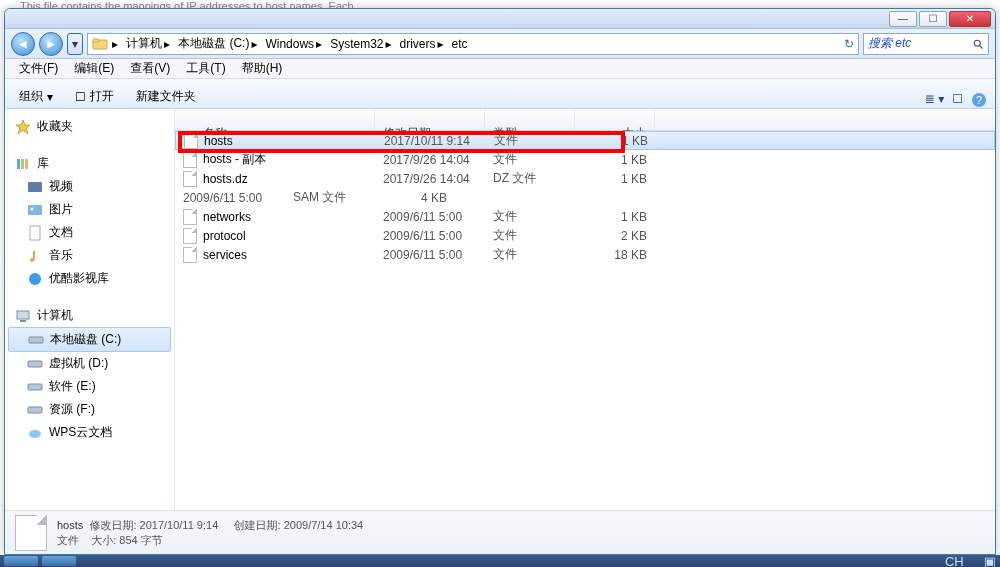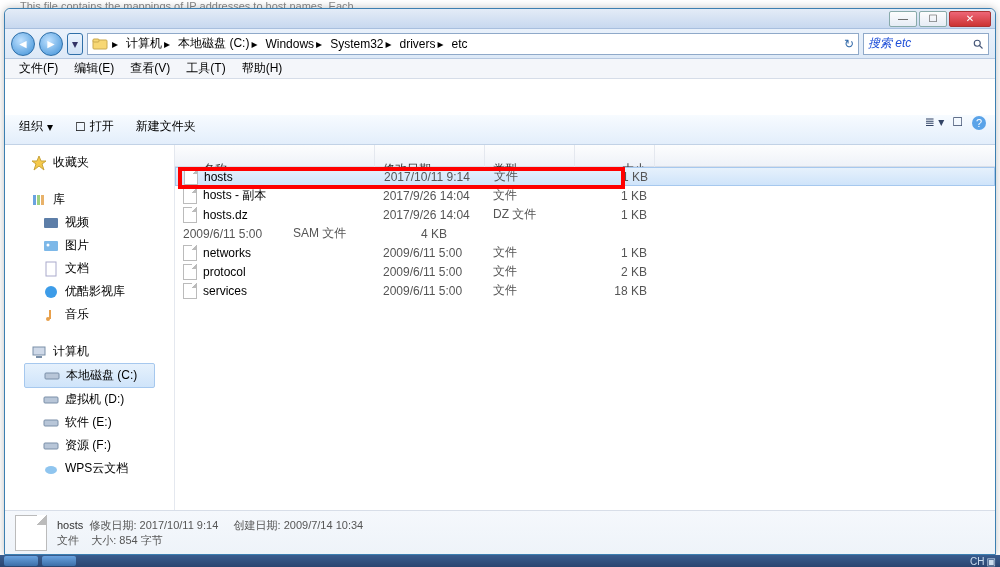--- a/index.html
+++ b/index.html
@@ -79,35 +79,35 @@
   height: 20px;
   background: #f4f6fa;
   border-bottom:1px solid #d6dde8;
   display:flex;align-items:center;padding:0 6px;gap:0;
 }
 .menubar span{padding:2px 8px;}
 .toolbar {
   height: 30px;
   background: linear-gradient(#f7fbff,#e3eefb);
   border-bottom:1px solid #c2d2e6;
-  display:flex;align-items:flex-start;padding:0 8px;gap:10px;margin-top:36px;
+  display:flex;align-items:flex-end;padding:0 8px;gap:10px;
 }
 .toolbtn{display:flex;align-items:center;gap:4px;padding:3px 6px;}
 .toolbar .spacer{flex:1;}
 .viewicons{display:flex;gap:8px;}
 .viewicons svg{width:16px;height:16px;}
 .body {
   flex:1;display:flex;min-height:0;
 }
 .sidebar {
   width: 170px;
   background:#fff;
   border-right:1px solid #e4e8ef;
   overflow:auto;
-  padding:6px 16px;
+  padding:6px 0;
 }
 .sideitem{display:flex;align-items:center;gap:6px;padding:3px 10px 3px 22px;cursor:default;}
 .sideitem.header{font-weight:normal;padding-left:10px;}
 .sideitem.selected{background:linear-gradient(#e6f1fc,#cfe4fa);border:1px solid #a6c8ee;border-radius:2px;margin:0 3px;padding-left:19px;}
 .sideicon{width:16px;height:16px;flex-shrink:0;}
 .filepane{flex:1;display:flex;flex-direction:column;}
 .colheader{
   height:22px;background:linear-gradient(#fdfdfe,#eef2f8);
   border-bottom:1px solid #d8dee8;display:flex;font-size:12px;color:#333;
 }
@@ -135,21 +135,21 @@
   display:flex;align-items:center;padding:7px 10px;gap:10px;font-size:11px;color:#555;
 }
 .details .bigicon{width:32px;height:36px;background:#fff;border:1px solid #bbb;position:relative;}
 .details .bigicon::after{content:"";position:absolute;top:-1px;right:-1px;width:10px;height:10px;background:linear-gradient(135deg,#fff 49%,#bbb 50%);}
 .details b{color:#333;font-weight:normal;}
 .taskbar{
   position:absolute;bottom:0;left:0;right:0;height:12px;
   background:linear-gradient(#3a5d8f,#2a4570);display:flex;gap:4px;align-items:center;padding:0 4px;
 }
 .taskbtn{width:34px;height:10px;background:linear-gradient(#6aa3e0,#3d6fa8);border-radius:2px;}
-.tray{margin-left:auto;display:flex;gap:2px;color:#cde;font-size:10px;align-items:flex-start;}
+.tray{margin-left:auto;display:flex;gap:20px;color:#cde;font-size:13px;align-items:flex-start;}
 .ghost-text{
   position:absolute;top:0;left:20px;color:#888;font-size:11px;line-height:13px;
 }
 </style>
 </head>
 <body>
 
 <div class="ghost-text">
   <div>This file contains the mappings of IP addresses to host names. Each</div>
   <div>should be kept on an individual line. The IP address should</div>
@@ -248,30 +248,30 @@
           <span>图片</span>
         </div>
       <div class="sideitem">
           <svg class="sideicon" viewBox="0 0 16 16">
             <rect x="3" y="1" width="10" height="14" fill="#fff" stroke="#aac"></rect>
           </svg>
           <span>文档</span>
         </div>
       <div class="sideitem">
           <svg class="sideicon" viewBox="0 0 16 16">
-            <circle cx="8" cy="8" r="6" fill="#3d9ce8"></circle>
-          </svg>
-          <span>优酷影视库</span>
-        </div>
-      <div class="sideitem">
-          <svg class="sideicon" viewBox="0 0 16 16">
             <circle cx="5" cy="12" r="2" fill="#e8a04b"></circle>
             <rect x="6" y="3" width="2" height="9" fill="#e8a04b"></rect>
           </svg>
           <span>音乐</span>
+        </div>
+      <div class="sideitem">
+          <svg class="sideicon" viewBox="0 0 16 16">
+            <circle cx="8" cy="8" r="6" fill="#3d9ce8"></circle>
+          </svg>
+          <span>优酷影视库</span>
         </div>
       <div style="height:14px"></div>
       <div class="sideitem header">
         <svg class="sideicon" viewBox="0 0 16 16">
             <rect x="2" y="3" width="12" height="8" fill="#cfd9e8" stroke="#7a8fa8"></rect>
             <rect x="5" y="12" width="6" height="2" fill="#7a8fa8"></rect>
           </svg>
         <span>计算机</span>
       </div>
       <div class="sideitem selected">

